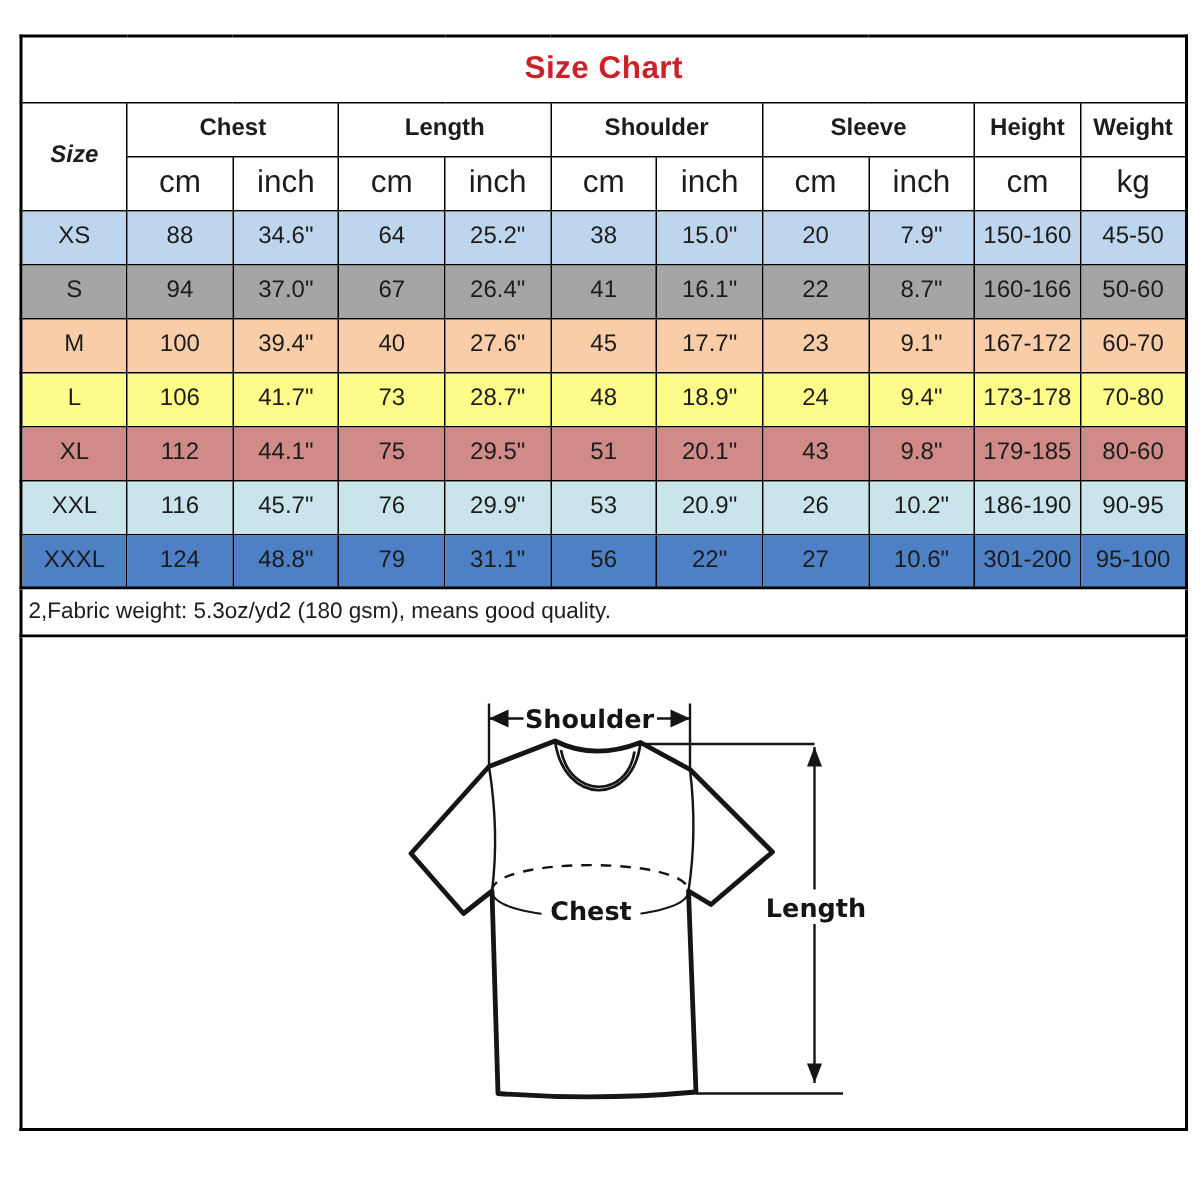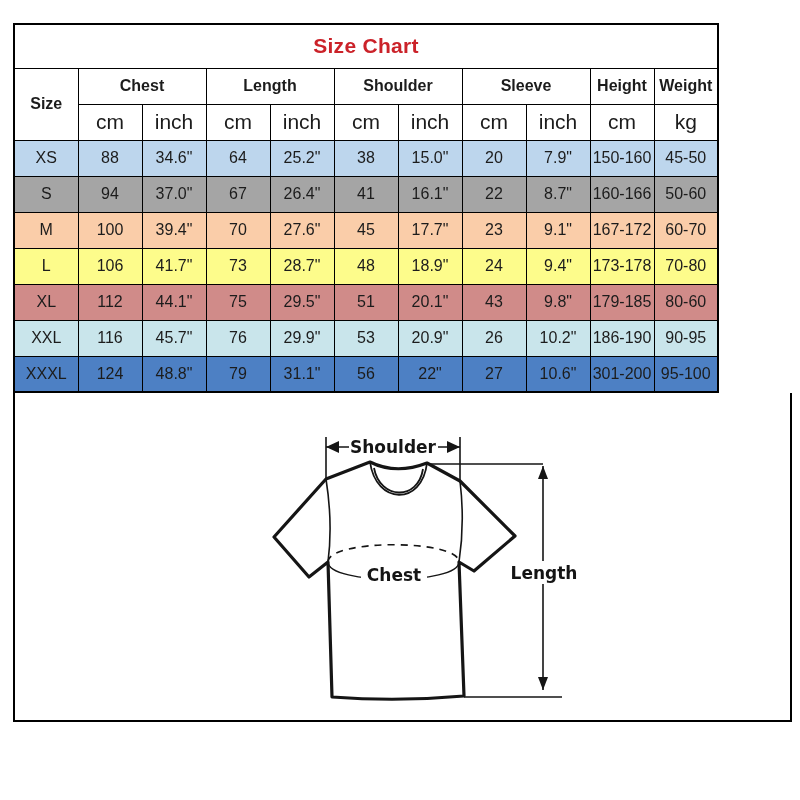--- a/index.html
+++ b/index.html
@@ -12,40 +12,40 @@
     position: relative;
   }
   .sheet {
     position: absolute;
     left: 13px; top: 23px;
     width: 779px;
   }
   table.size-chart {
     border-collapse: collapse;
     table-layout: fixed;
-    width: 706px;
+    width: 779px;
     border: 2px solid #000;
   }
   table.size-chart th, table.size-chart td {
     border: 1px solid #000;
     overflow: hidden;
     white-space: nowrap;
     text-align: center;
     vertical-align: middle;
     padding: 0;
   }
   .title-cell {
     height: 44px;
     font-size: 21px;
     font-weight: bold;
     letter-spacing: 0.3px;
   }
   tr.group-row th { height: 36px; font-size: 16px; font-weight: bold; background: #fff; }
   tr.unit-row td { height: 36px; font-size: 21px; font-weight: normal; background: #fff; }
-  th.size-head { font-size: 16px; font-weight: bold; background: #fff; }
+  th.size-head { font-size: 16px; font-weight: bold; background: #fff; font-style: italic; }
   th.group-left { text-align: left; padding-left: 17px; }
   tbody td { height: 36px; font-size: 16px; font-weight: normal; color: #1c1c1c; }
   .note {
     border: 2px solid #000;
     border-top: none;
     height: 32px;
     line-height: 29px;
     padding-left: 4px;
     font-size: 15px;
     background: #fff;
@@ -128,21 +128,21 @@
           <td>16.1"</td>
           <td>22</td>
           <td>8.7"</td>
           <td>160-166</td>
           <td>50-60</td>
         </tr>
         <tr style="background: rgb(250, 205, 169);">
           <td>M</td>
           <td>100</td>
           <td>39.4"</td>
-          <td>70</td>
+          <td>40</td>
           <td>27.6"</td>
           <td>45</td>
           <td>17.7"</td>
           <td>23</td>
           <td>9.1"</td>
           <td>167-172</td>
           <td>60-70</td>
         </tr>
         <tr style="background: rgb(253, 252, 139);">
           <td>L</td>
@@ -192,20 +192,21 @@
           <td>56</td>
           <td>22"</td>
           <td>27</td>
           <td>10.6"</td>
           <td>301-200</td>
           <td>95-100</td>
         </tr>
       </tbody>
   </table>
 
+  <div class="note">2,Fabric weight: 5.3oz/yd2 (180 gsm), means good quality.</div>
 
   <div class="diagram-box">
     <svg width="775" height="325" viewBox="0 0 775 325">
 
       <line class="measure-line" x1="311" y1="54" x2="445" y2="54"></line>
       <polygon class="arrow-head" points="311,54 324,48 324,60"></polygon>
       <polygon class="arrow-head" points="445,54 432,48 432,60"></polygon>
       <line class="measure-line" x1="311" y1="44" x2="311" y2="86"></line>
       <line class="measure-line" x1="445" y1="44" x2="445" y2="88"></line>
 

